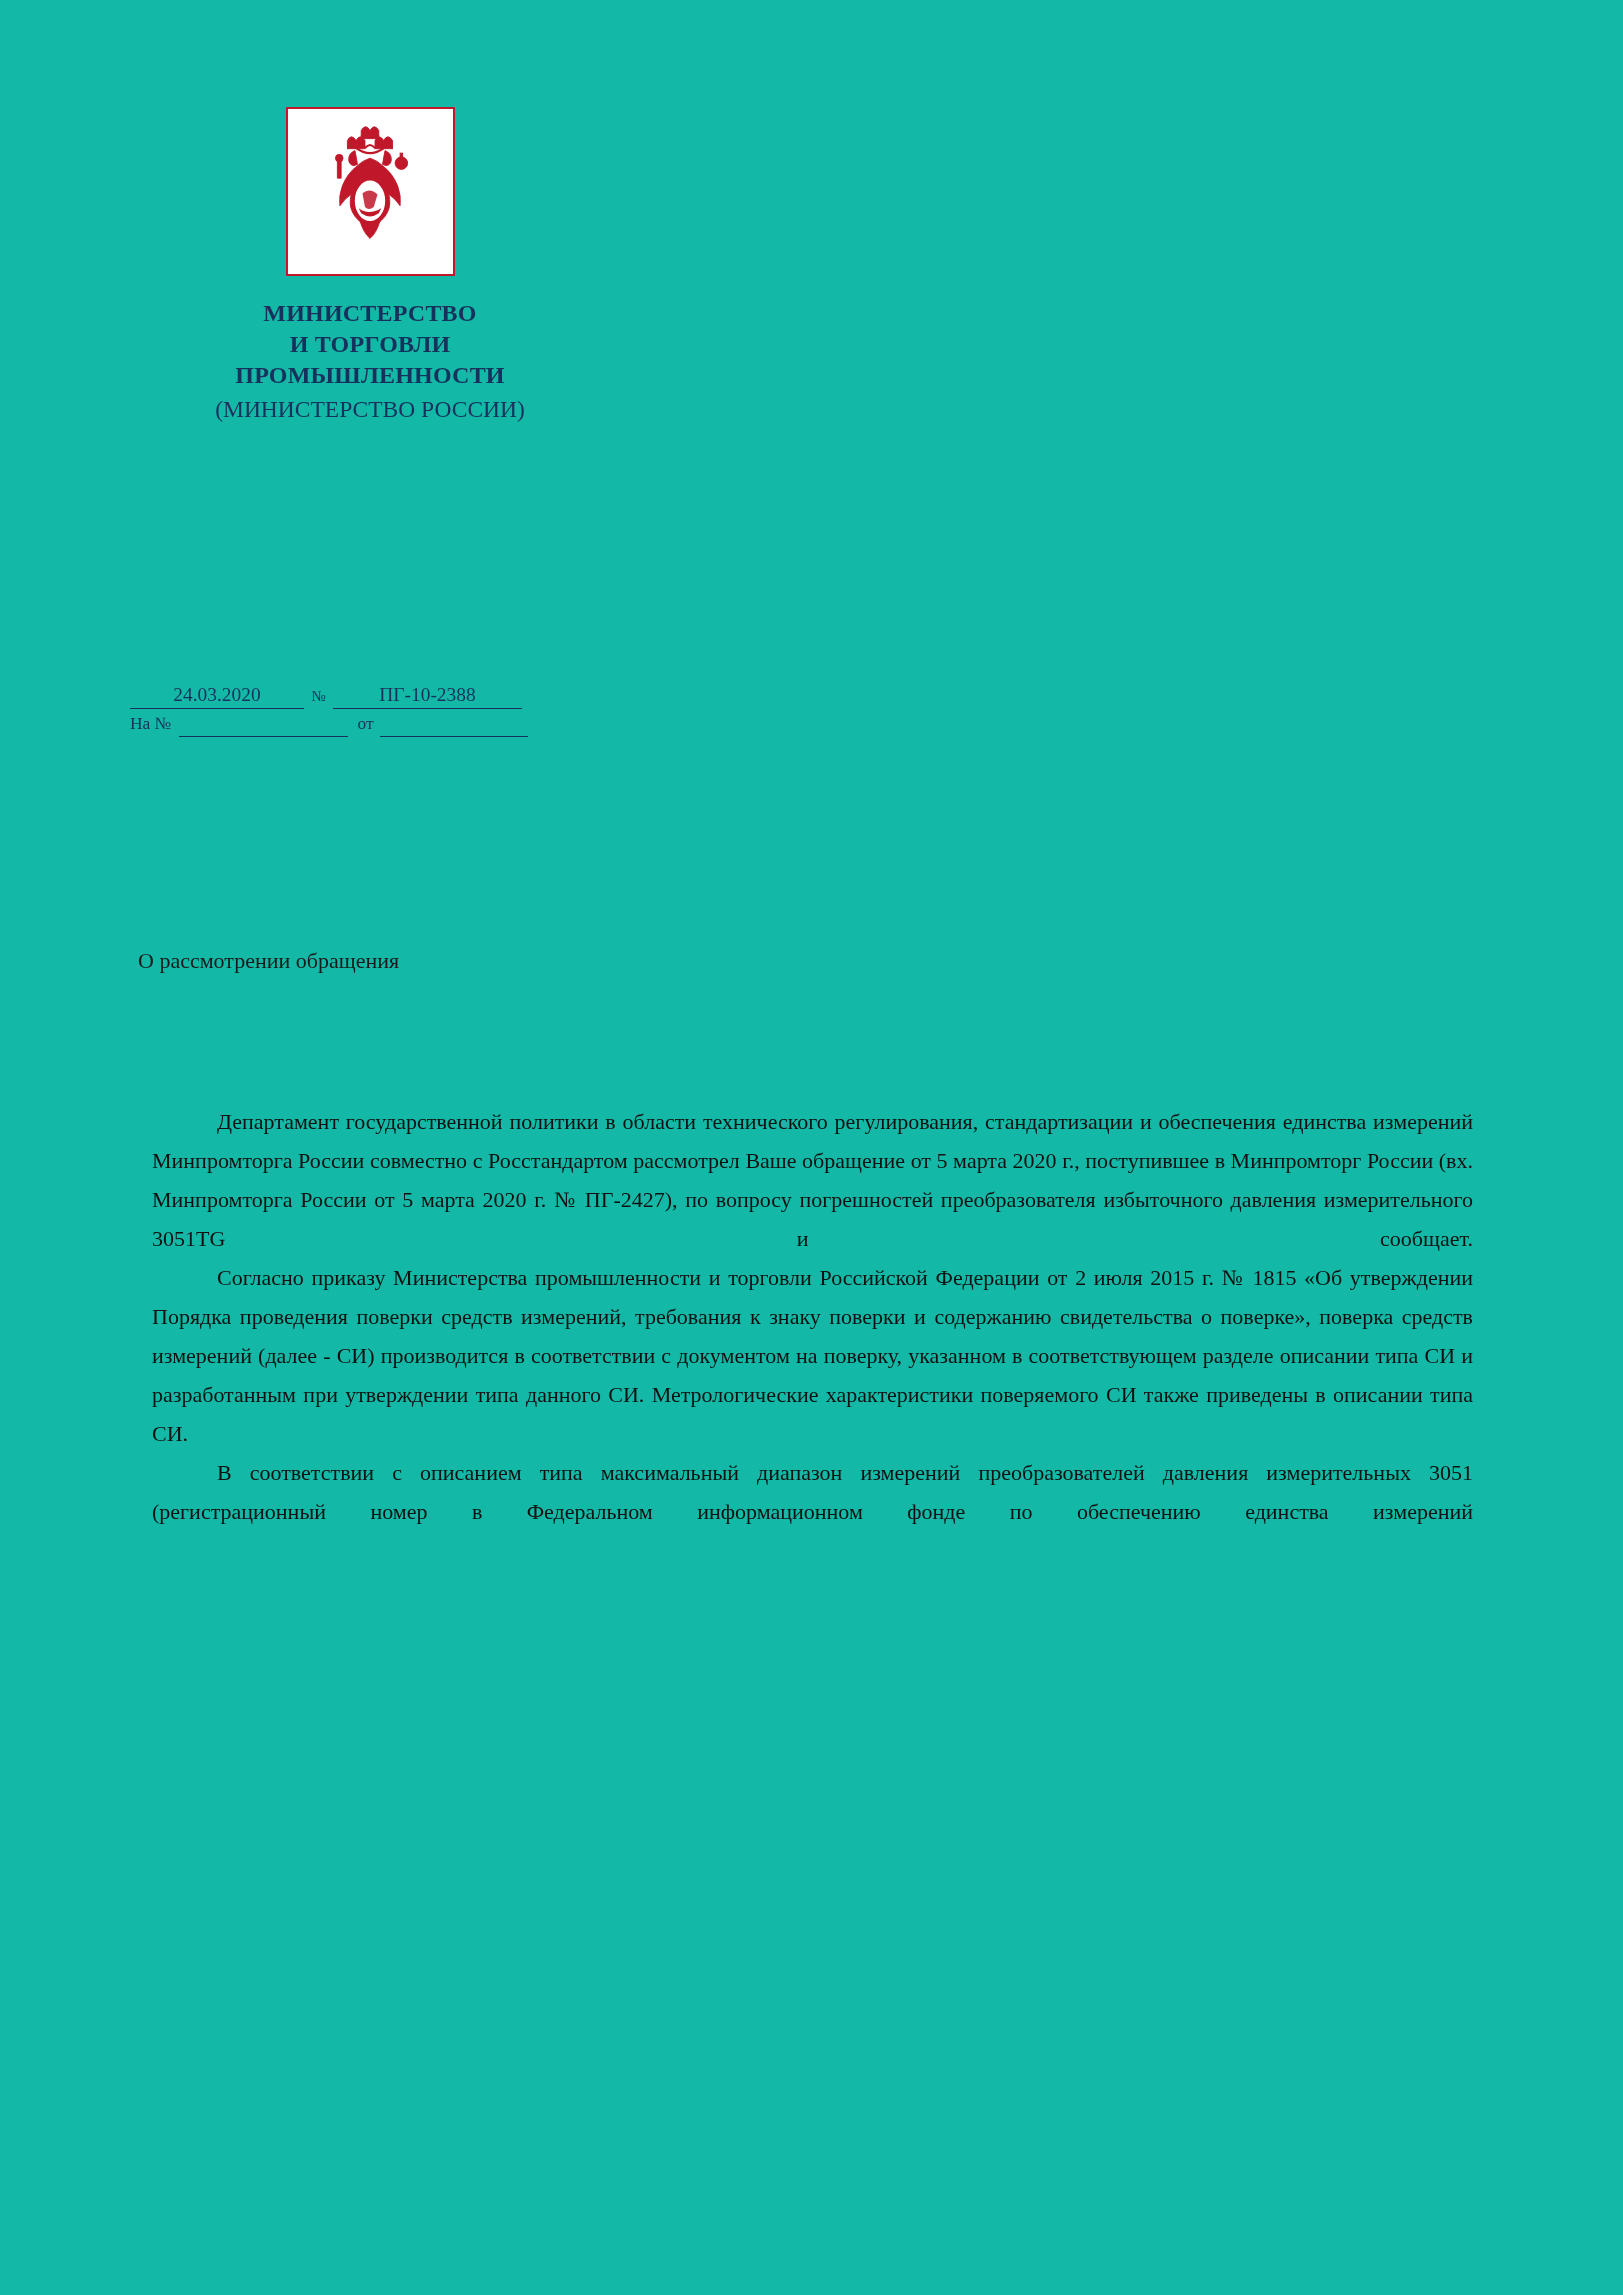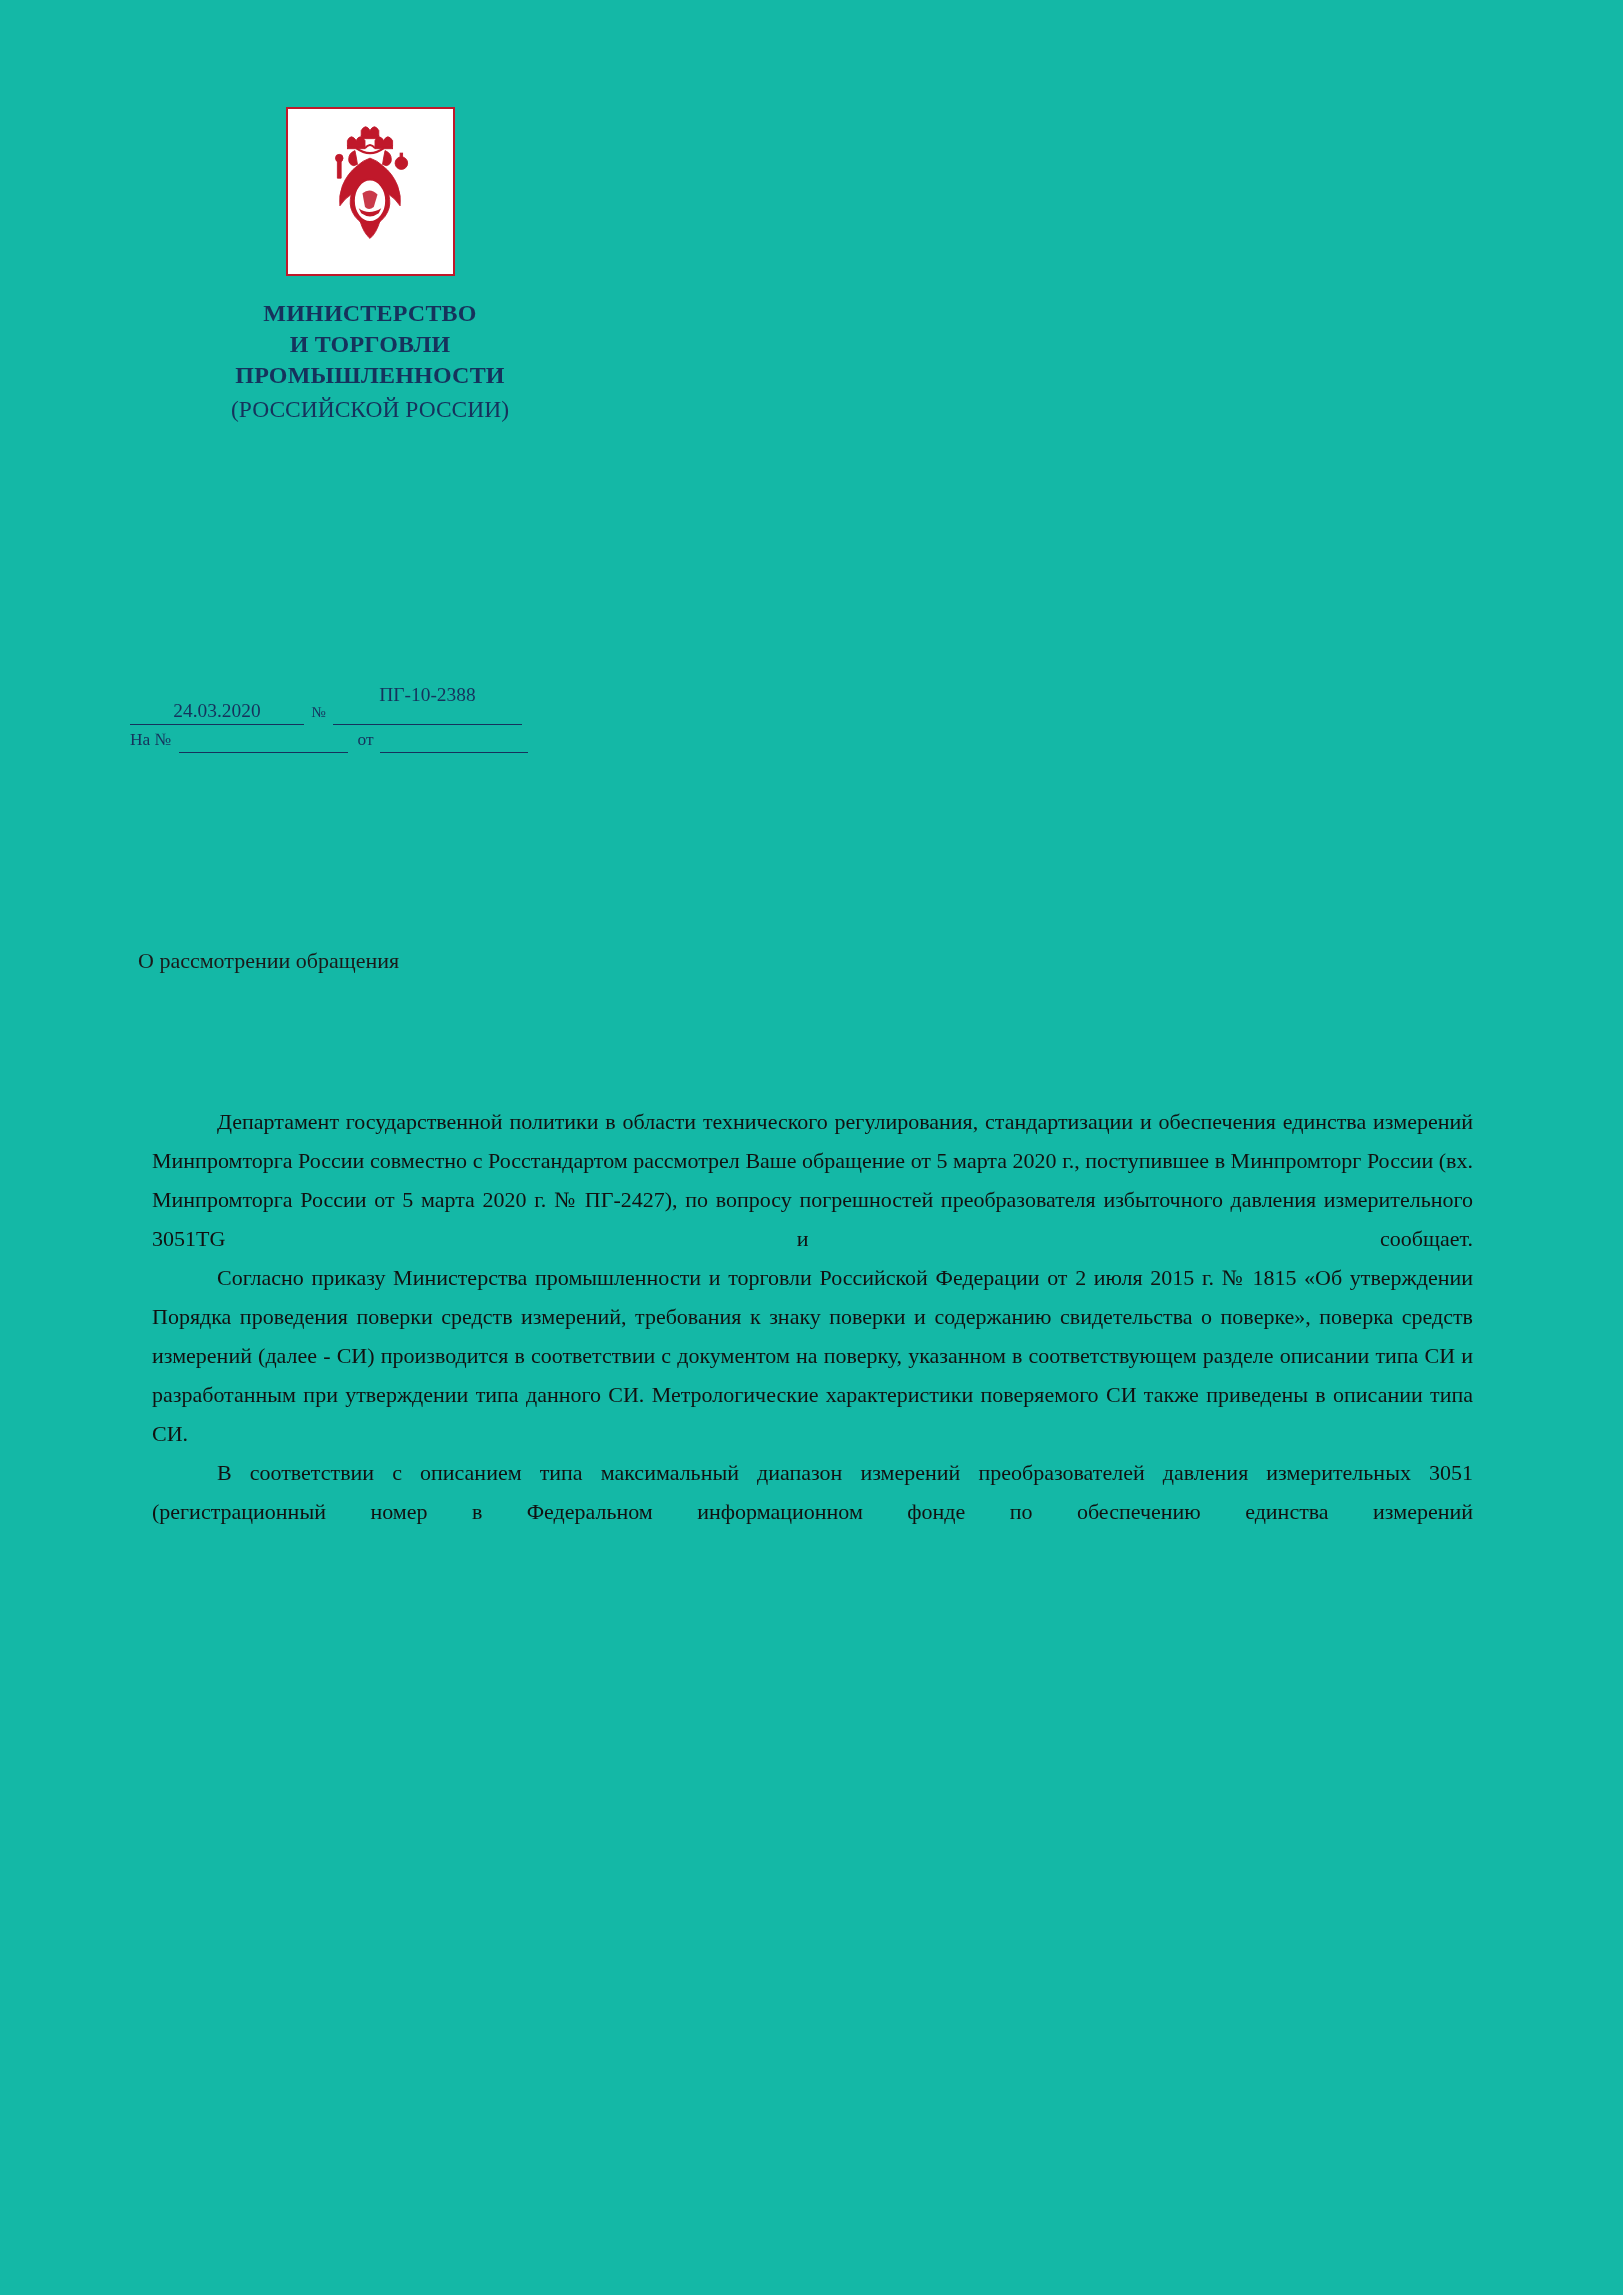--- a/index.html
+++ b/index.html
@@ -98,21 +98,21 @@
     font-size: 19.4px;
   }
   .ref-no-sign {
     padding: 0 7.2px 4.1px 7.2px;
     font-size: 15.3px;
   }
   .ref-number {
     min-width: 189px;
     text-align: center;
     border-bottom: 1.5px solid #16325c;
-    padding-bottom: 18px;
+    padding-bottom: 2px;
     font-size: 19.4px;
   }
   .ref-row2 {
     margin-top: 4px;
     display: flex;
     align-items: flex-end;
   }
   .ref-on-label { font-size: 17.4px; padding-bottom: 3.1px; }
   .ref-blank-1 {
     width: 169px;
@@ -203,21 +203,21 @@
         </g>
       </svg>
     </div>
 
     <div class="ministry-name">
       <div>МИНИСТЕРСТВО</div>
       <div>И ТОРГОВЛИ</div>
       <div>ПРОМЫШЛЕННОСТИ</div>
     </div>
 
-    <div class="ministry-short">(РОССИЙСКОЙ РОССИИ)</div>
+    <div class="ministry-short">(МИНИСТЕРСТВО РОССИИ)</div>
 
   </div>
 
   <div class="refblock">
     <div class="ref-row1">
       <div class="ref-date">24.03.2020</div>
       <div class="ref-no-sign">№</div>
       <div class="ref-number">ПГ-10-2388</div>
     </div>
     <div class="ref-row2">

